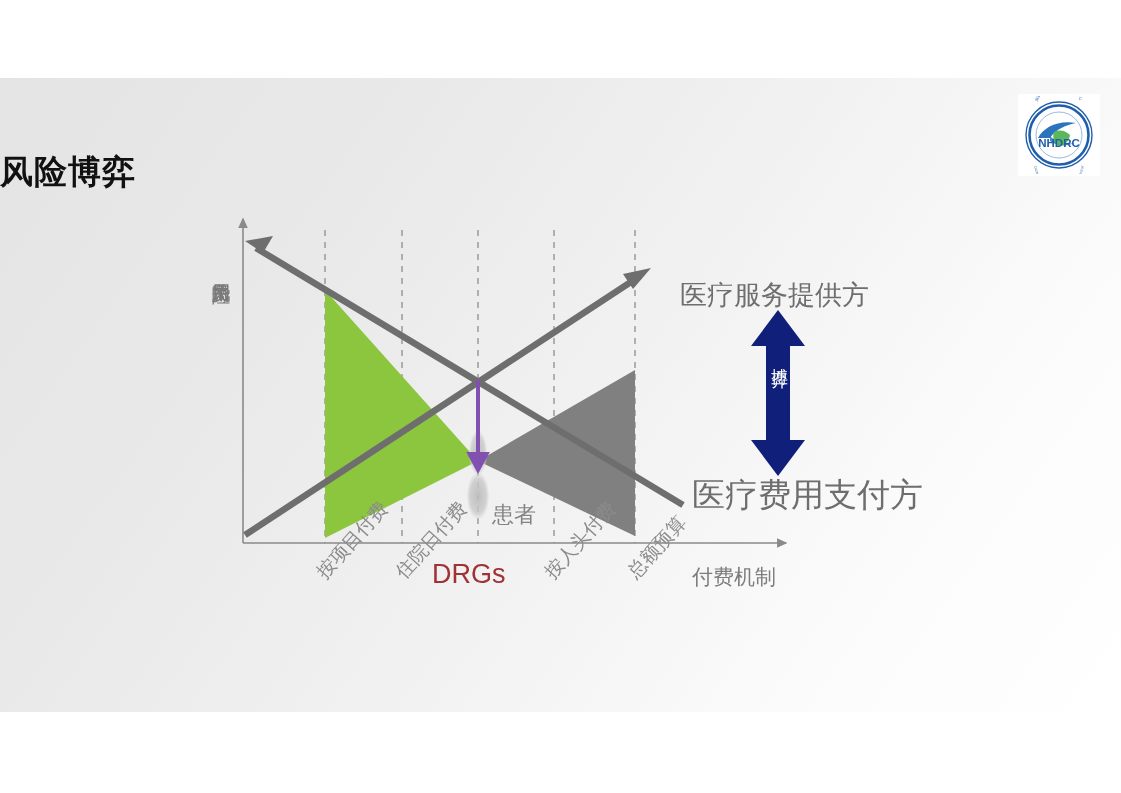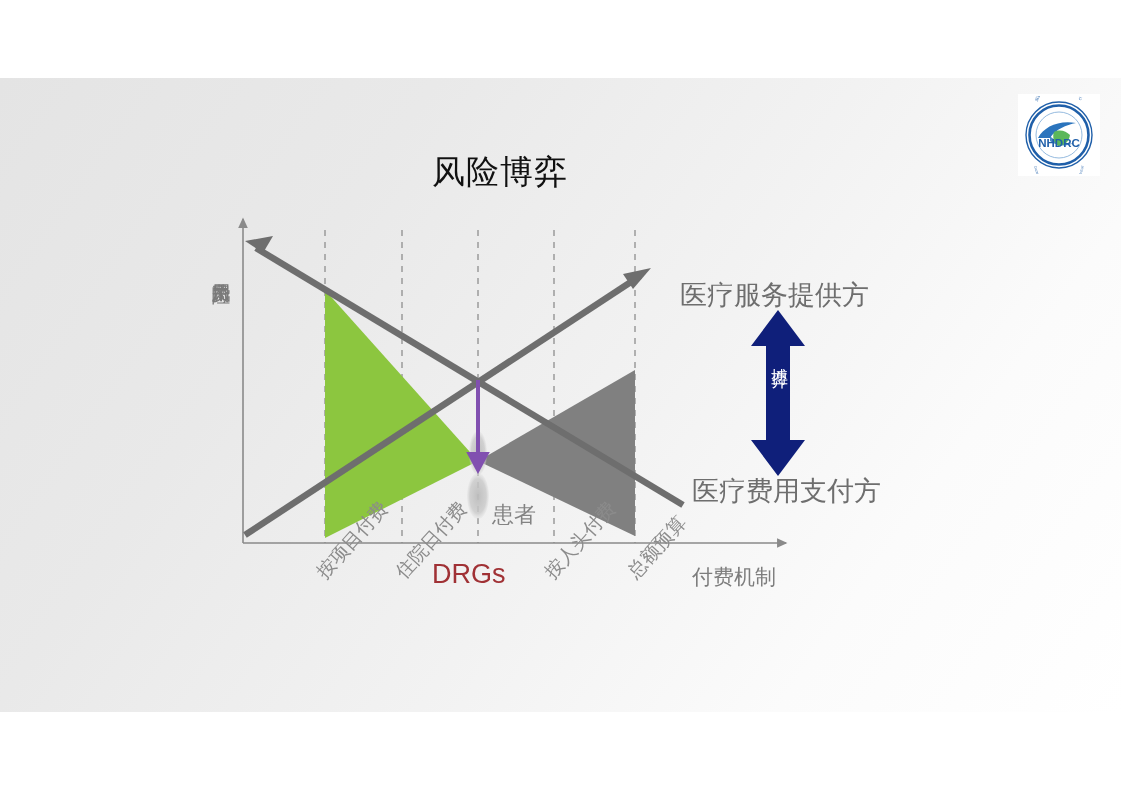--- a/index.html
+++ b/index.html
@@ -20,23 +20,22 @@
     top: 78px;
     width: 1121px;
     height: 634px;
     background: linear-gradient(125deg, #e4e4e4 0%, #e9e9e9 28%, #f2f2f2 55%, #fbfbfb 78%, #ffffff 100%);
   }
   #title {
     position: absolute;
     left: 0;
     top: 72px;
     width: 1000px;
-    text-align: center;
     font-size: 33px;
-    font-weight: normal;
+    font-weight: bold;
     color: #111111;
     letter-spacing: 1px;
   }
   #logo {
     position: absolute;
     left: 1018px;
     top: 16px;
     width: 82px;
     height: 82px;
     background: #ffffff;
@@ -82,21 +81,21 @@
   #provider-label {
     left: 680px;
     top: 163px;
     font-size: 27px;
     color: #6e6e6e;
     margin-top: 36px;
   }
   #payer-label {
     left: 692px;
     top: 395px;
-    font-size: 27px;
+    font-size: 33px;
     color: #6e6e6e;
   }
   #patient-label {
     left: 452px;
     top: 422px;
     font-size: 22px;
     color: #838383;
     margin-left: 40px;
   }
   .tick-label {

